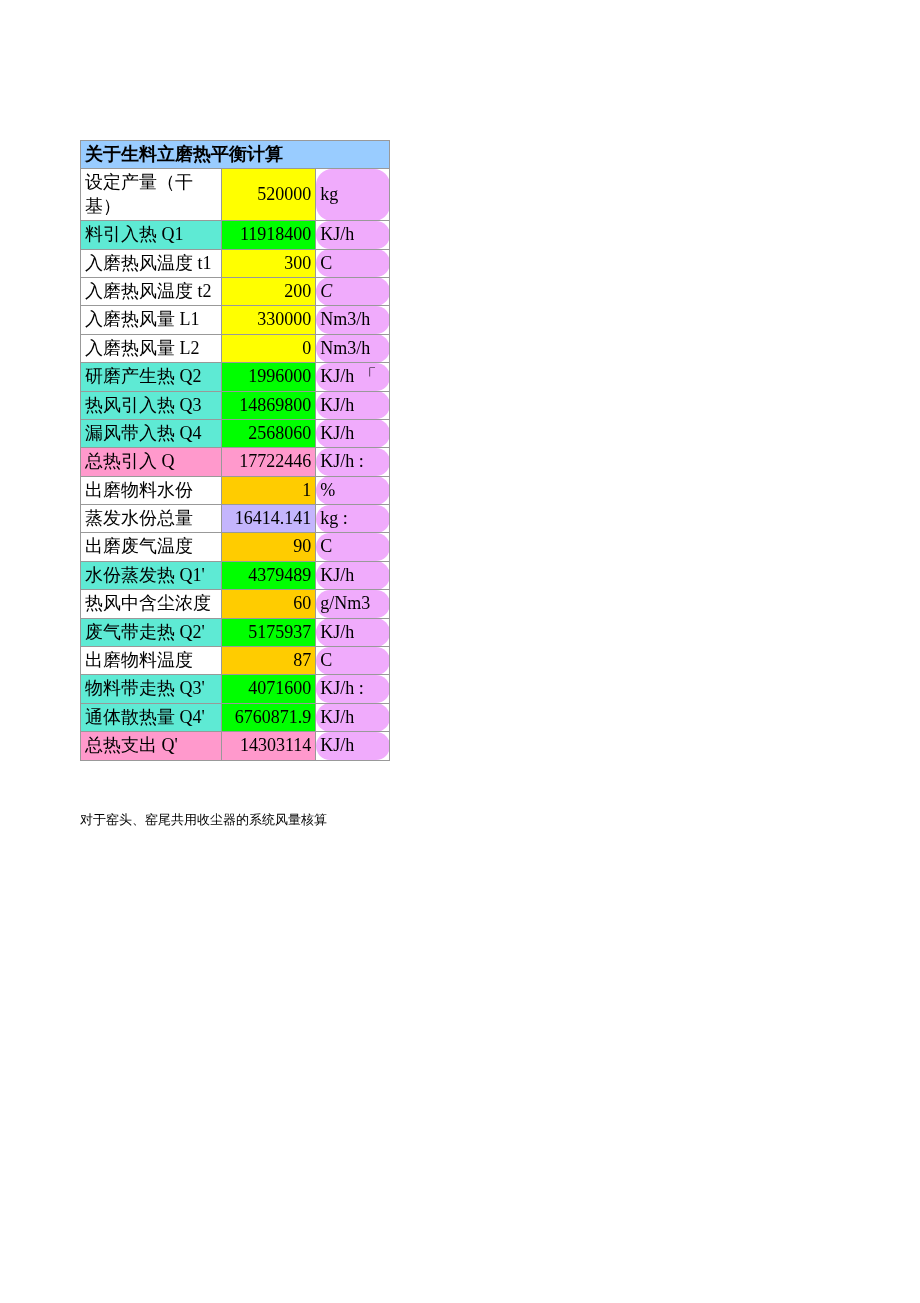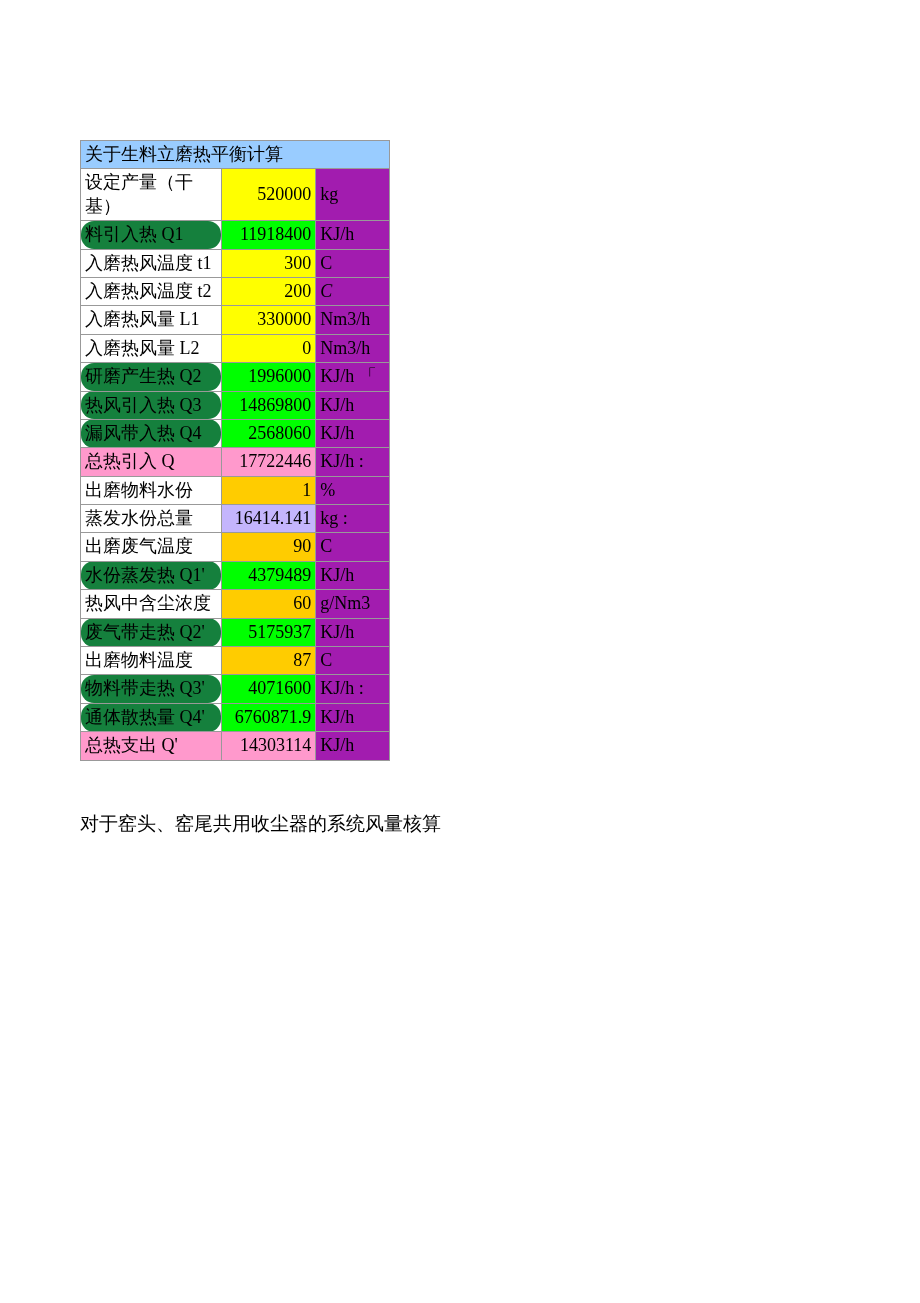--- a/index.html
+++ b/index.html
@@ -31,39 +31,40 @@
       width: 130px;
       text-align: left;
     }
     .col-value {
       width: 87px;
       text-align: right;
     }
     .col-unit {
       width: 68px;
       text-align: left;
-      background: #a21caf;
+      background: #f0abfc;
+      border-radius: 16px;
     }
     .header-row td {
       background: #99ccff;
-      font-weight: normal;
+      font-weight: bold;
     }
     .bg-white { background: #ffffff; margin-left: 44px; }
     .bg-yellow { background: #ffff00; }
-    .bg-green { background: #15803d; border-radius: 13px; }
+    .bg-green { background: #5eead4; }
     .bg-green-r { background: #00ff00; text-align: right; }
     .bg-pink { background: #ff99cc; }
     .bg-pink-r { background: #ff99cc; text-align: right; }
     .bg-orange { background: #ffcc00; }
     .bg-cyan { background: #c4b5fd; }
     .italic-serif { font-family: "Times New Roman", serif; font-style: italic; }
     .serif-c { font-family: "Times New Roman", serif; }
     .footer-text {
       margin-top: 50px;
-      font-size: 19px;
+      font-size: 13px;
     }
   </style>
 </head>
 <body>
 
 <table class="table-container">
   <tbody>
       <tr class="header-row">
     <td colspan="3">关于生料立磨热平衡计算</td>
   </tr>

